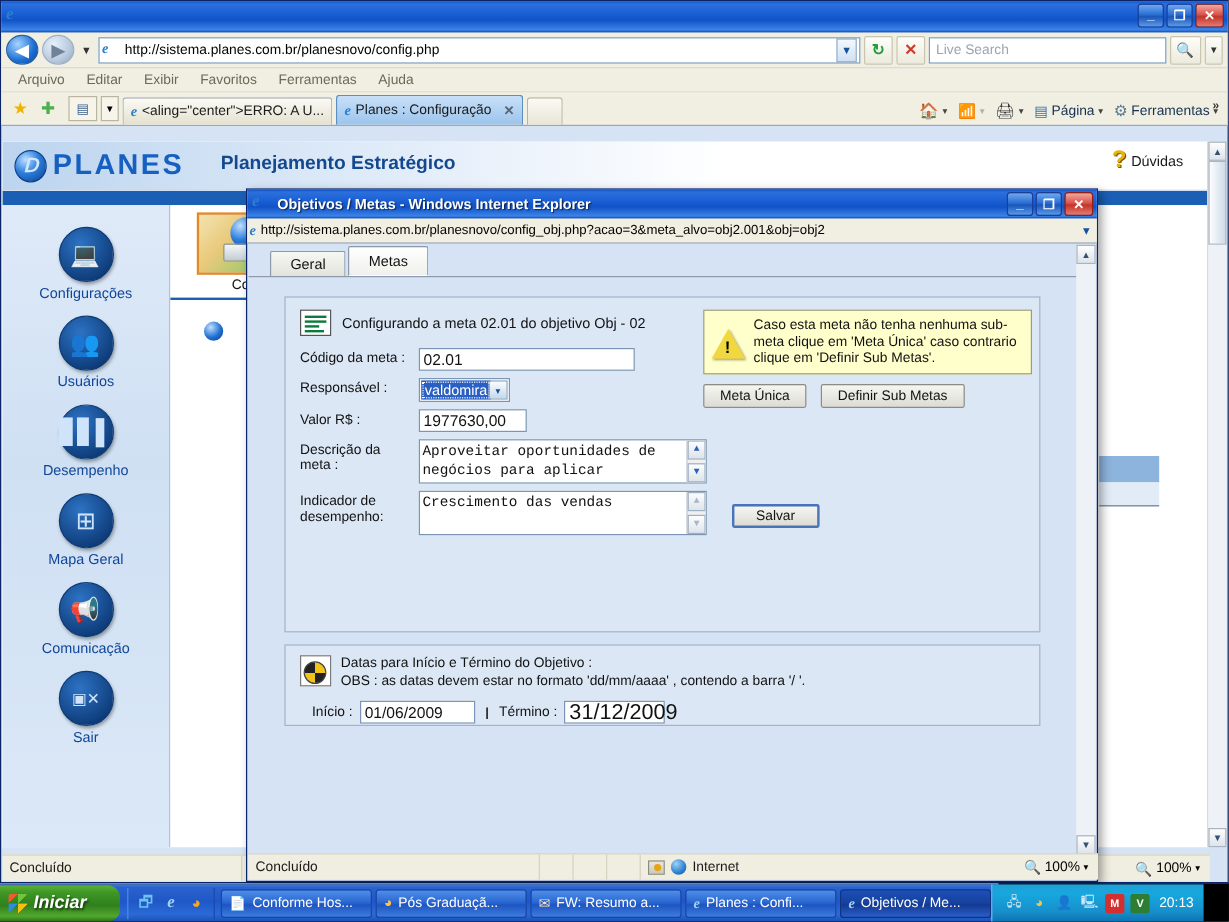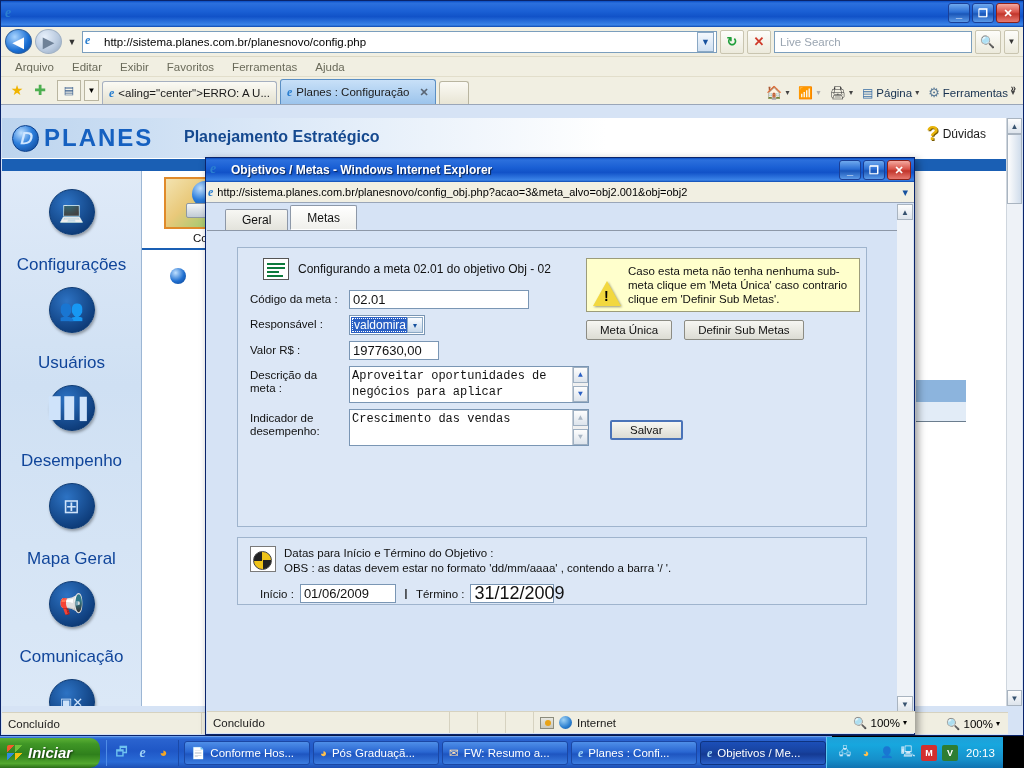--- a/index.html
+++ b/index.html
@@ -195,21 +195,21 @@
   }
   .side-item { display: flex; flex-direction: column; align-items: center; width: 100%; }
   .side-circle {
     width: 46px; height: 46px; border-radius: 50%;
     background: radial-gradient(circle at 38% 30%, #2d73c4 0%, #10407f 70%, #062a5c 100%);
     border: 1px solid #0d3a73;
     display: flex; align-items: center; justify-content: center;
     font-size: 20px; color: #cfe3fa;
     box-shadow: 1px 2px 3px rgba(0,0,0,.35);
   }
-  .side-label { font-size: 17px; color: #10459a; margin-top: 20px; }
+  .side-label { font-size: 12px; color: #10459a; margin-top: 2px; }
   .content-col { flex: 1; display: flex; }
   .card-panel {
     width: 130px; background: #fff; border-right: 1px solid #c8d8ea;
     padding-top: 4px; text-align: center;
   }
   .card-img {
     width: 86px; height: 52px; margin: 2px auto 0;
     background: linear-gradient(135deg, #f3e3b0 0%, #e9c97a 35%, #9ec96e 70%, #cfe3a0 100%);
     border: 2px solid #e08a2a; position: relative;
   }
@@ -295,21 +295,21 @@
   }
   .tab.active { height: 25px; background: linear-gradient(to bottom,#ffffff,#f0f0ec); border-bottom: 1px solid #fff; }
   .panel {
     position: absolute; left: 18px; top: 33px; width: 654px; height: 462px;
     background: #d6e3f5;
   }
   .inner-box {
     margin: 10px 12px 0 12px; border: 1px solid #9fb4cd; background: #dce7f6;
     padding: 10px 12px 12px 12px; position: relative; height: 280px;
   }
-  .cfg-head { display: flex; align-items: center; gap: 9px; margin-bottom: 10px; margin-left: 13px; }
+  .cfg-head { display: flex; align-items: center; gap: 9px; margin-bottom: 10px; }
   .cfg-ico {
     width: 26px; height: 22px; background: #fff; border: 1px solid #555;
     position: relative; flex: none;
   }
   .cfg-ico i {
     position: absolute; left: 3px; height: 2px; background: #0c7a3c; display:block;
   }
   .cfg-head .txt { font-size: 12px; color: #111; }
   .frm { display: grid; grid-template-columns: 95px 1fr; row-gap: 6px; column-gap: 4px; align-items: start; }
   .lbl { font-size: 11.5px; color: #111; padding-top: 3px; line-height: 13px; }
@@ -350,21 +350,21 @@
   .ta-sb div {
     height: 16px; background: linear-gradient(to bottom,#fdfdfd,#dde4ec);
     border: 1px solid #9fb0c2; display: flex; align-items: center; justify-content: center;
     font-size: 8px; color: #2a60c4;
   }
   .ta-sb.dim div { color: #a9b6c4; }
 
   .warn {
     position: absolute; left: 348px; top: 10px; width: 274px;
     background: #ffffcc; border: 1px solid #9c9c7a;
-    padding: 5px 6px; display: flex; gap: 7px; align-items: flex-end;
+    padding: 5px 6px; display: flex; gap: 7px; align-items: center;
   }
   .warn-tri {
     width: 0; height: 0; border-left: 14px solid transparent; border-right: 14px solid transparent;
     border-bottom: 25px solid #f2d83f; position: relative; flex: none; margin-top: 3px;
     filter: drop-shadow(1px 1px 1px rgba(0,0,0,.4));
   }
   .warn-tri::after {
     content:'!'; position: absolute; left: -3px; top: 8px; font-size: 14px;
     font-weight: bold; color: #000; line-height: 14px;
   }

